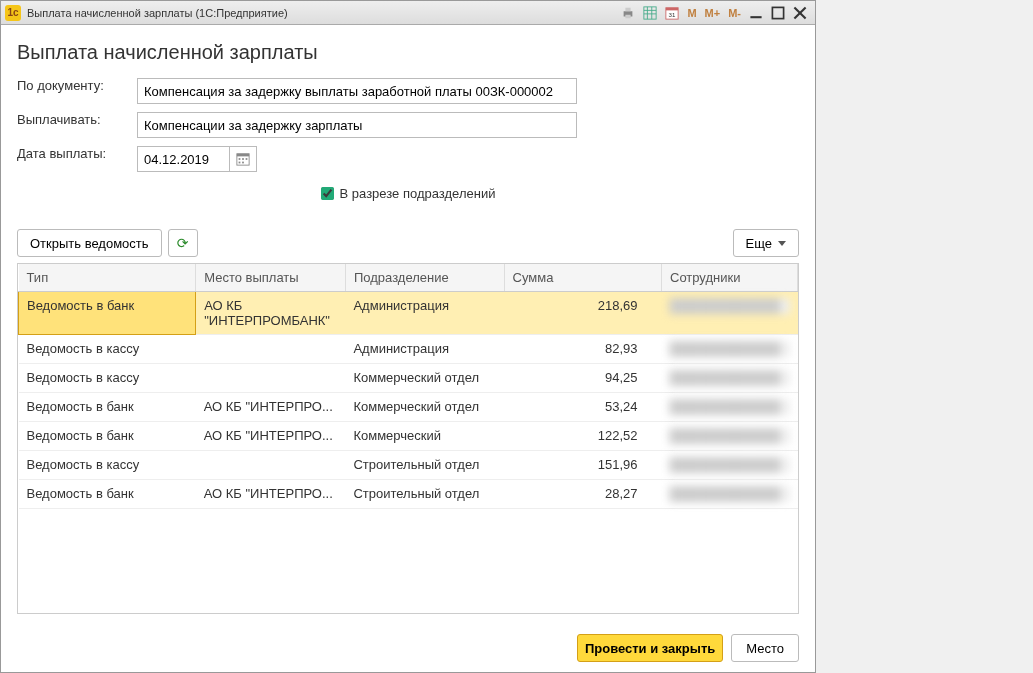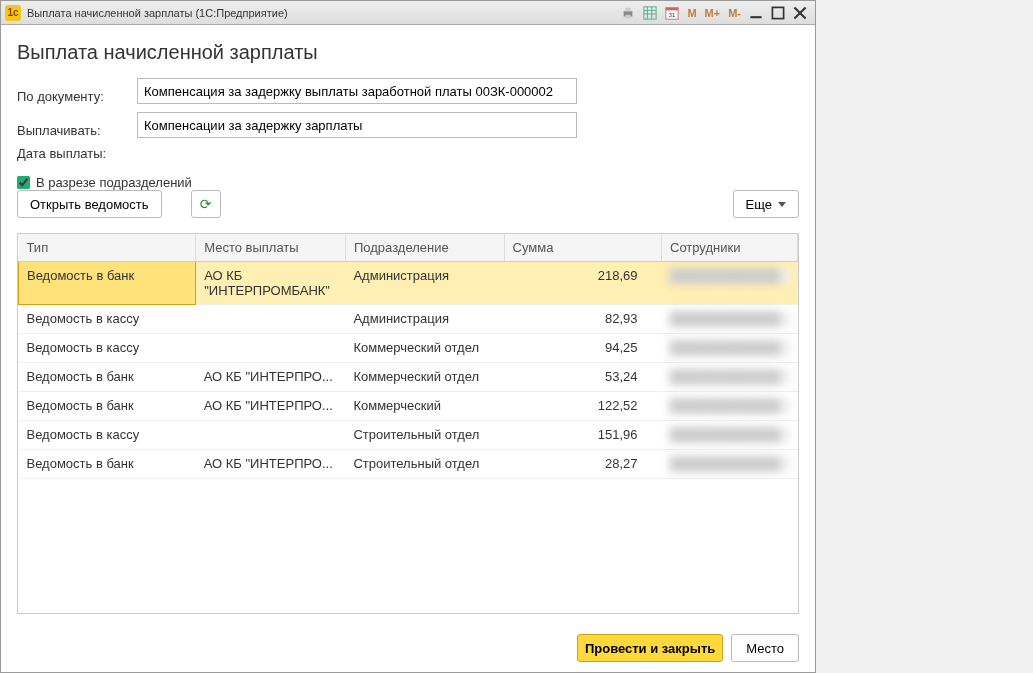--- a/index.html
+++ b/index.html
@@ -8,31 +8,31 @@
     .titlebar { height: 24px; background: linear-gradient(#eee, #ddd); border-bottom: 1px solid #aaa; display: flex; align-items: center; padding: 0 4px; font-size: 11px; }
     .titlebar .app-icon { width: 16px; height: 16px; background: #f5c518; border-radius: 3px; margin-right: 6px; display: flex; align-items: center; justify-content: center; font-size: 10px; color: #8b4513; font-weight: bold; }
     .titlebar .title-text { flex: 0 0 auto; }
     .titlebar .spacer { flex: 1; }
     .titlebar .tb-btn { width: 20px; height: 18px; display: inline-flex; align-items: center; justify-content: center; margin: 0 1px; cursor: pointer; font-size: 11px; color: #555; }
     .titlebar .tb-btn.m { color: #c08040; font-weight: bold; font-size: 11px; width: auto; padding: 0 3px; }
     .titlebar .tb-btn.win { border: 1px solid transparent; }
     .titlebar svg { width: 14px; height: 14px; }
     .content { flex: 1; padding: 10px 16px 10px 16px; display: flex; flex-direction: column; overflow: hidden; }
     h1.page-title { font-size: 20px; font-weight: normal; margin: 6px 0 14px; color: #333; }
-    .form-row { display: flex; align-items: flex-end; margin-bottom: 8px; }
+    .form-row { display: flex; align-items: flex-start; margin-bottom: 8px; }
     .form-label { width: 120px; color: #333; font-size: 13px; }
     .form-input { border: 1px solid #bbb; padding: 4px 6px; font-size: 13px; background: #fff; height: 26px; }
     .form-input.doc { width: 440px; }
     .form-input.pay { width: 440px; }
     .date-wrap { display: flex; align-items: center; }
     .form-input.date { width: 92px; border-right: none; }
     .date-btn { border: 1px solid #bbb; width: 28px; height: 26px; background: #fff; display: flex; align-items: center; justify-content: center; cursor: pointer; }
-    .check-row { display: flex; align-items: center; margin: 6px 0 0; }
+    .check-row { display: flex; align-items: center; margin: 6px 0 28px; justify-content: center; }
     .check-row input { margin-right: 6px; accent-color: #2a7; }
-    .toolbar { display: flex; align-items: center; margin-bottom: 15px; gap: 23px; }
+    .toolbar { display: flex; align-items: center; margin-bottom: 6px; }
     .btn { border: 1px solid #bbb; background: #fff; padding: 5px 12px; font-size: 13px; cursor: pointer; border-radius: 3px; height: 28px; display: inline-flex; align-items: center; }
     .btn.icon-only { width: 30px; justify-content: center; padding: 0; margin-left: 6px; }
     .btn.more { margin-left: auto; }
     .btn.more::after { content: ""; border-left: 4px solid transparent; border-right: 4px solid transparent; border-top: 5px solid #555; margin-left: 6px; }
     .table-wrap { flex: 1; border: 1px solid #ccc; overflow: auto; }
     table { width: 100%; border-collapse: collapse; font-size: 13px; }
     thead th { text-align: left; font-weight: normal; background: #f5f5f5; border-bottom: 1px solid #ccc; border-right: 1px solid #ddd; padding: 6px 8px; color: #555; }
     tbody td { border-bottom: 1px solid #eee; padding: 6px 8px; vertical-align: top; }
     tbody td.num { text-align: right; padding-right: 24px; }
     tbody tr.selected td { background: #ffefb3; }
@@ -108,20 +108,34 @@
       <input class="form-input doc" readonly="" value="Компенсация за задержку выплаты заработной платы 00ЗК-000002" style="">
     </div>
 
     <div class="form-row">
       <span class="form-label">Выплачивать:</span>
       <input class="form-input pay" readonly="" value="Компенсации за задержку зарплаты" style="">
     </div>
 
     <div class="form-row">
       <span class="form-label">Дата выплаты:</span>
+      <div class="date-wrap">
+        <input class="form-input date" value="04.12.2019" style="">
+        <span class="date-btn">
+          <svg viewBox="0 0 16 16">
+              <rect x="1" y="2" width="14" height="13" fill="#fff" stroke="#888"></rect>
+              <rect x="1" y="2" width="14" height="3" fill="#888"></rect>
+              <rect x="3" y="7" width="2" height="2" fill="#888"></rect>
+              <rect x="7" y="7" width="2" height="2" fill="#888"></rect>
+              <rect x="11" y="7" width="2" height="2" fill="#888"></rect>
+              <rect x="3" y="11" width="2" height="2" fill="#888"></rect>
+              <rect x="7" y="11" width="2" height="2" fill="#888"></rect>
+            </svg>
+        </span>
+      </div>
     </div>
 
     <div class="check-row">
       <input type="checkbox" checked="" style="">
       <span>В разрезе подразделений</span>
     </div>
 
     <div class="toolbar">
       <button class="btn">Открыть ведомость</button>
       <button class="btn icon-only">

